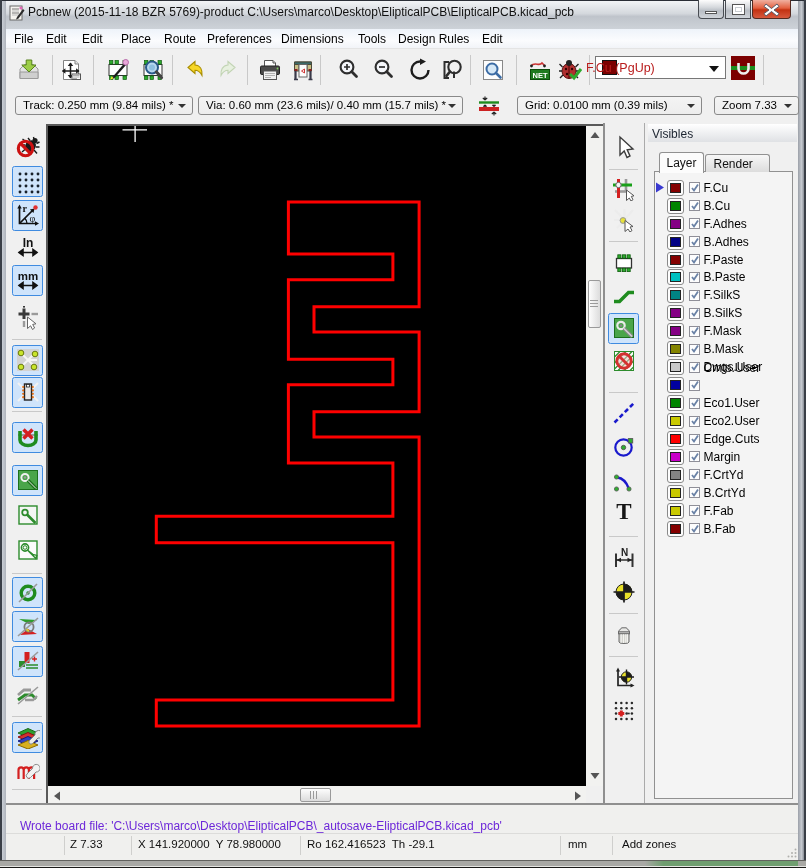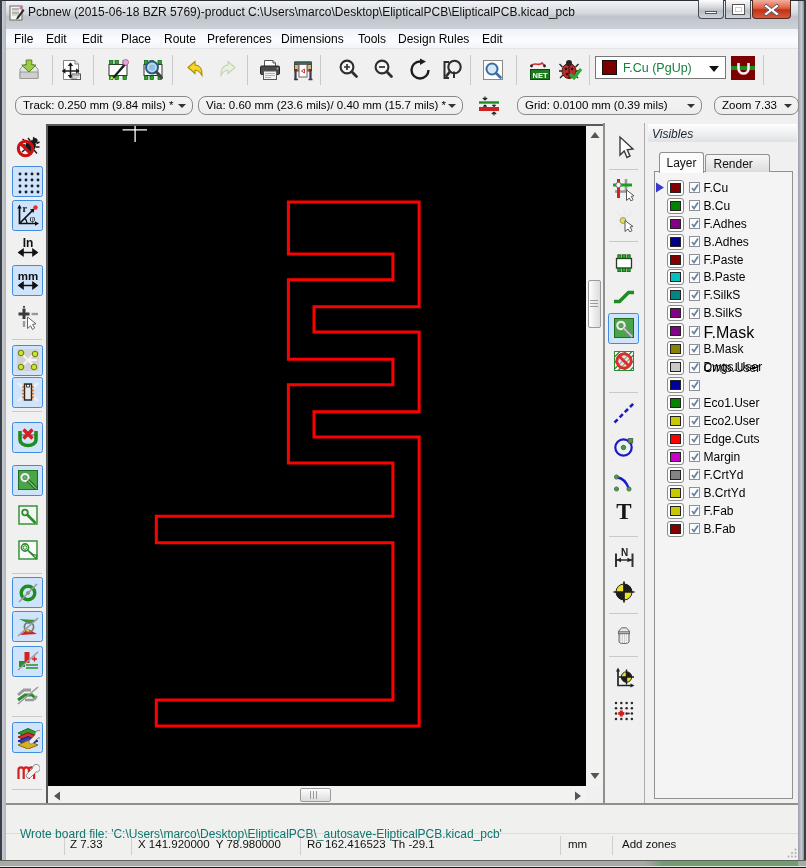--- a/index.html
+++ b/index.html
@@ -1,19 +1,19 @@
 <!DOCTYPE html>
 <html><head><meta charset="utf-8"><style>
 *{margin:0;padding:0;box-sizing:border-box;}
 html,body{width:806px;height:868px;overflow:hidden;}
 body{font-family:"Liberation Sans",sans-serif;background:#f0f0f0;position:relative;}
 .abs{position:absolute;}
 .sepv{position:absolute;width:1px;background:#c9c9c9;}
 .seph{position:absolute;height:1px;background:#c9c9c9;}
-.combo{position:absolute;border:1px solid #898989;border-radius:8px;background:linear-gradient(#f4f4f4,#ededed);font-size:11.5px;color:#000;line-height:17px;padding-left:7px;white-space:nowrap;}
+.combo{position:absolute;border:1px solid #898989;border-radius:3px;background:linear-gradient(#f4f4f4,#ededed);font-size:11.5px;color:#000;line-height:17px;padding-left:7px;white-space:nowrap;}
 .combo .arr{position:absolute;right:6px;top:7px;width:0;height:0;border-left:4px solid transparent;border-right:4px solid transparent;border-top:4px solid #333;}
 .mi{position:absolute;top:3px;font-size:12px;color:#000;}
 .sel{background:#cfe4fb;border:1.5px solid #3f8be0;border-radius:2.5px;}
 </style></head><body>
 
 <div class="abs" style="left:0;top:0;width:806px;height:868px;background:transparent;"></div>
 <div class="abs" style="left:0;top:0;width:806px;height:29px;background:linear-gradient(#f2f4f6,#d4d8dd 45%,#bfc4cb 55%,#cdd2d8);border-top:1px solid #2a2e36;"></div>
 <div class="abs" style="left:0;top:0;width:2px;height:868px;background:#3a3f47;"></div>
 <div class="abs" style="left:804px;top:0;width:2px;height:868px;background:#3a3f47;"></div>
 <div class="abs" style="left:2px;top:1px;width:4px;height:866px;background:linear-gradient(90deg,#c9ced5,#aeb3bb);"></div>
@@ -26,21 +26,21 @@
 
 <svg class="abs" style="left:9px;top:5px" width="16" height="16" viewBox="0 0 16 16">
     <rect x="1" y="1" width="12" height="14" fill="#f5f3ee" stroke="#6b6b6b"></rect>
     <line x1="3" y1="4" x2="10" y2="4" stroke="#777"></line>
     <line x1="3" y1="6" x2="10" y2="6" stroke="#bbb"></line>
     <line x1="3" y1="8" x2="10" y2="8" stroke="#777"></line>
     <line x1="3" y1="10" x2="10" y2="10" stroke="#bbb"></line>
     <path d="M14 4 L8 12 L7 14.5 L9.5 13.5 L15.5 5.5 Z" fill="#2b2b2b"></path>
     <circle cx="12" cy="3" r="1.6" fill="#e469b8"></circle>
   </svg>
-<div class="abs" style="left:28px;top:5px;font-size:12px;color:#101010;">Pcbnew (2015-06-18 BZR 5769)-product C:\Users\marco\Desktop\ElipticalPCB\ElipticalPCB.kicad_pcb</div>
+<div class="abs" style="left:28px;top:5px;font-size:12px;color:#101010;">Pcbnew (2015-11-18 BZR 5769)-product C:\Users\marco\Desktop\ElipticalPCB\ElipticalPCB.kicad_pcb</div>
 
 <div class="abs" style="left:698px;top:0;width:26px;height:19px;background:linear-gradient(#fdfdfd,#d6d9dd 40%,#b9bec5 60%,#d0d4d9);border:1px solid #484c52;border-top:none;border-radius:0 0 4px 4px;"></div>
 <div class="abs" style="left:725px;top:0;width:26px;height:19px;background:linear-gradient(#fdfdfd,#d6d9dd 40%,#b9bec5 60%,#d0d4d9);border:1px solid #484c52;border-top:none;border-radius:0 0 0 0;"></div>
 <div class="abs" style="left:752px;top:0;width:39px;height:19px;background:linear-gradient(#f0b0a0,#e35f3f 45%,#c33111 55%,#d8593d);border:1px solid #542a20;border-top:none;border-radius:0 0 4px 4px;"></div>
 <div class="abs" style="left:705px;top:11px;width:12px;height:3px;background:#fff;border:1px solid #555;"></div>
 <div class="abs" style="left:732.5px;top:5px;width:11px;height:9px;background:#c9cdd2;border:2px solid #fff;outline:1px solid #555;"></div>
 <div class="abs" style="left:735.5px;top:8px;width:5px;height:3px;background:#fff;"></div>
 <svg class="abs" style="left:763px;top:3px" width="17" height="14" viewBox="0 0 17 14">
     <path d="M3 1 L8.5 5.5 L14 1 L16 3.5 L11 7 L16 10.5 L14 13 L8.5 8.5 L3 13 L1 10.5 L6 7 L1 3.5 Z" fill="#fff" stroke="#5a5a66" stroke-width="1"></path>
   </svg>
@@ -168,21 +168,21 @@
     <path d="M11 5.5 V 20.5" stroke="#400" stroke-width="1"></path>
     <circle cx="11" cy="5" r="3" fill="#222"></circle>
     <path d="M4.5 9 L1.5 6 M4 13 H1 M5 17 L2 20 M17.5 9 L20.5 6 M18 13 H21 M17 17 L20 20" stroke="#222" stroke-width="1.4"></path>
     <circle cx="8" cy="11" r="1.2" fill="#300"></circle>
     <circle cx="14" cy="11" r="1.2" fill="#300"></circle>
     <circle cx="9" cy="16" r="1.2" fill="#300"></circle>
     <path d="M12 16 l4 4 7-9" stroke="#2daa2d" stroke-width="3" fill="none"></path>
   </svg>
 <div class="abs" style="left:595px;top:56px;width:131px;height:23px;background:#fff;border:1px solid #777;"></div>
 <div class="abs" style="left:602px;top:60px;width:15px;height:15px;background:#7c0000;border:1px solid #111;"></div>
-<div class="abs" style="left:623px;top:61px;font-size:12.5px;color:#15803d;">F.Cu (PgUp)</div>
+<div class="abs" style="left:586px;top:61px;font-size:12.5px;color:#b91c1c;">F.Cu (PgUp)</div>
 <div class="abs" style="left:709px;top:66px;width:0;height:0;border-left:5px solid transparent;border-right:5px solid transparent;border-top:6px solid #111;"></div>
 <div class="abs" style="left:731px;top:56px;width:24px;height:24px;background:#7c0000;"></div>
 <div class="abs" style="left:731px;top:65.5px;width:24px;height:4.5px;background:#1e8c1e;"></div>
 <svg class="abs" style="left:736px;top:60px" width="15" height="16" viewBox="0 0 15 16">
     <path d="M2.5 3 v5.5 a5 5 0 0 0 10 0 v-5.5" fill="none" stroke="#efefef" stroke-width="2.6"></path>
   </svg>
 <div class="abs" style="left:6px;top:91px;width:792px;height:32px;background:#f0f0f0;"></div>
 <div class="combo" style="left:15px;top:96px;width:178px;height:19px;">Track: 0.250 mm (9.84 mils) *<span class="arr"></span></div>
 <div class="combo" style="left:198px;top:96px;width:265px;height:19px;">Via: 0.60 mm (23.6 mils)/ 0.40 mm (15.7 mils) *<span class="arr"></span></div>
 <svg class="abs" style="left:477px;top:94px" width="24" height="24" viewBox="0 0 24 24">
@@ -479,21 +479,21 @@
     <rect x="15.5" y="13.7" width="2.2" height="1.6" fill="#2a2a2a"></rect>
   </svg>
 <div class="seph" style="left:609px;top:168.9px;width:29px;"></div>
 <div class="seph" style="left:609px;top:240.8px;width:29px;"></div>
 <div class="seph" style="left:609px;top:392px;width:29px;"></div>
 <div class="seph" style="left:609px;top:536px;width:29px;"></div>
 <div class="seph" style="left:609px;top:613.1px;width:29px;"></div>
 <div class="seph" style="left:609px;top:656.2px;width:29px;"></div>
 <div class="abs" style="left:645px;top:123px;width:152.5px;height:680px;background:#f0f0f0;"></div>
 <div class="abs" style="left:648px;top:124px;width:149px;height:18px;background:linear-gradient(#ffffff,#dfe1e4);"></div>
-<div class="abs" style="left:652px;top:127px;font-size:12px;color:#1c2430;font-style:italic;">Visibles</div>
+<div class="abs" style="left:652px;top:127px;font-size:12px;color:#1c2430;">Visibles</div>
 <div class="abs" style="left:653.5px;top:171px;width:139px;height:627.5px;border:1px solid #919191;background:#f4f4f4;"></div>
 <div class="abs" style="left:658.5px;top:151.5px;width:45px;height:21px;background:#fcfcfc;border:1px solid #919191;border-bottom:none;border-radius:3px 3px 0 0;"></div>
 <div class="abs" style="left:704.5px;top:154px;width:65px;height:17.5px;background:linear-gradient(#f7f7f7,#dcdcdc);border:1px solid #919191;border-bottom:none;border-radius:3px 3px 0 0;"></div>
 <div class="abs" style="left:666.5px;top:155.5px;font-size:12px;color:#111;">Layer</div>
 <div class="abs" style="left:713.5px;top:157px;font-size:12px;color:#111;">Render</div>
 <svg class="abs" style="left:655px;top:182.2px" width="10" height="11" viewBox="0 0 10 11">
     <path d="M1 0.5 L9 5.5 L1 10.5 Z" fill="#3a3ad0"></path>
   </svg>
 <div class="abs" style="left:666.5px;top:179.7px;width:17.5px;height:16px;background:#fdfdfd;border:1px solid #8a8a8a;border-radius:3px;"></div>
 <div class="abs" style="left:669.5px;top:182.7px;width:11.5px;height:10px;background:#840000;border:1px solid #222;"></div>
@@ -550,21 +550,21 @@
 <svg class="abs" style="left:689.5px;top:308.3px" width="10" height="10" viewBox="0 0 10 10">
     <path d="M2 5 L4 7.5 L8 1.5" fill="none" stroke="#6a82a6" stroke-width="1.8"></path>
   </svg>
 <div class="abs" style="left:703.5px;top:306.3px;font-size:12px;color:#000;">B.SilkS</div>
 <div class="abs" style="left:666.5px;top:323.3px;width:17.5px;height:16px;background:#fdfdfd;border:1px solid #8a8a8a;border-radius:3px;"></div>
 <div class="abs" style="left:669.5px;top:326.3px;width:11.5px;height:10px;background:#840084;border:1px solid #222;"></div>
 <div class="abs" style="left:688.5px;top:325.8px;width:11px;height:11px;background:#fdfdfd;border:1px solid #8f8f98;"></div>
 <svg class="abs" style="left:689.5px;top:326.3px" width="10" height="10" viewBox="0 0 10 10">
     <path d="M2 5 L4 7.5 L8 1.5" fill="none" stroke="#6a82a6" stroke-width="1.8"></path>
   </svg>
-<div class="abs" style="left:703.5px;top:324.3px;font-size:16px;color:#000;">F.Mask</div>
+<div class="abs" style="left:703.5px;top:324.3px;font-size:12px;color:#000;">F.Mask</div>
 <div class="abs" style="left:666.5px;top:341.2px;width:17.5px;height:16px;background:#fdfdfd;border:1px solid #8a8a8a;border-radius:3px;"></div>
 <div class="abs" style="left:669.5px;top:344.2px;width:11.5px;height:10px;background:#848400;border:1px solid #222;"></div>
 <div class="abs" style="left:688.5px;top:343.8px;width:11px;height:11px;background:#fdfdfd;border:1px solid #8f8f98;"></div>
 <svg class="abs" style="left:689.5px;top:344.2px" width="10" height="10" viewBox="0 0 10 10">
     <path d="M2 5 L4 7.5 L8 1.5" fill="none" stroke="#6a82a6" stroke-width="1.8"></path>
   </svg>
 <div class="abs" style="left:703.5px;top:342.2px;font-size:12px;color:#000;">B.Mask</div>
 <div class="abs" style="left:666.5px;top:359.2px;width:17.5px;height:16px;background:#fdfdfd;border:1px solid #8a8a8a;border-radius:3px;"></div>
 <div class="abs" style="left:669.5px;top:362.2px;width:11.5px;height:10px;background:#c8c8c8;border:1px solid #222;"></div>
 <div class="abs" style="left:688.5px;top:361.7px;width:11px;height:11px;background:#fdfdfd;border:1px solid #8f8f98;"></div>
@@ -629,21 +629,21 @@
   </svg>
 <div class="abs" style="left:703.5px;top:503.8px;font-size:12px;color:#000;">F.Fab</div>
 <div class="abs" style="left:666.5px;top:520.8px;width:17.5px;height:16px;background:#fdfdfd;border:1px solid #8a8a8a;border-radius:3px;"></div>
 <div class="abs" style="left:669.5px;top:523.8px;width:11.5px;height:10px;background:#840000;border:1px solid #222;"></div>
 <div class="abs" style="left:688.5px;top:523.2px;width:11px;height:11px;background:#fdfdfd;border:1px solid #8f8f98;"></div>
 <svg class="abs" style="left:689.5px;top:523.8px" width="10" height="10" viewBox="0 0 10 10">
     <path d="M2 5 L4 7.5 L8 1.5" fill="none" stroke="#6a82a6" stroke-width="1.8"></path>
   </svg>
 <div class="abs" style="left:703.5px;top:521.8px;font-size:12px;color:#000;">B.Fab</div>
 <div class="abs" style="left:6px;top:805px;width:792px;height:55px;background:#f0f0ee;"></div>
-<div class="abs" style="left:20px;top:818.5px;z-index:3;font-size:12px;color:#0f766e;margin-top:8px;">Wrote board file: 'C:\Users\marco\Desktop\ElipticalPCB\_autosave-ElipticalPCB.kicad_pcb'</div>
+<div class="abs" style="left:20px;top:818.5px;z-index:3;font-size:12px;color:#6d28d9;">Wrote board file: 'C:\Users\marco\Desktop\ElipticalPCB\_autosave-ElipticalPCB.kicad_pcb'</div>
 <div class="seph" style="left:6px;top:833px;width:792px;background:#dcdcda;"></div>
 <div class="abs" style="left:64px;top:836px;width:1px;height:19px;background:#cfcfcd;"></div>
 <div class="abs" style="left:131px;top:836px;width:1px;height:19px;background:#cfcfcd;"></div>
 <div class="abs" style="left:300px;top:836px;width:1px;height:19px;background:#cfcfcd;"></div>
 <div class="abs" style="left:560px;top:836px;width:1px;height:19px;background:#cfcfcd;"></div>
 <div class="abs" style="left:612px;top:836px;width:1px;height:19px;background:#cfcfcd;"></div>
 <div class="abs" style="left:70px;top:838px;font-size:11.5px;color:#101010;">Z 7.33</div>
 <div class="abs" style="left:138px;top:838px;font-size:11.5px;color:#101010;">X 141.920000&nbsp; Y 78.980000</div>
 <div class="abs" style="left:307px;top:838px;font-size:11.5px;color:#101010;">Ro 162.416523&nbsp; Th -29.1</div>
 <div class="abs" style="left:568px;top:838px;font-size:11.5px;color:#101010;">mm</div>

